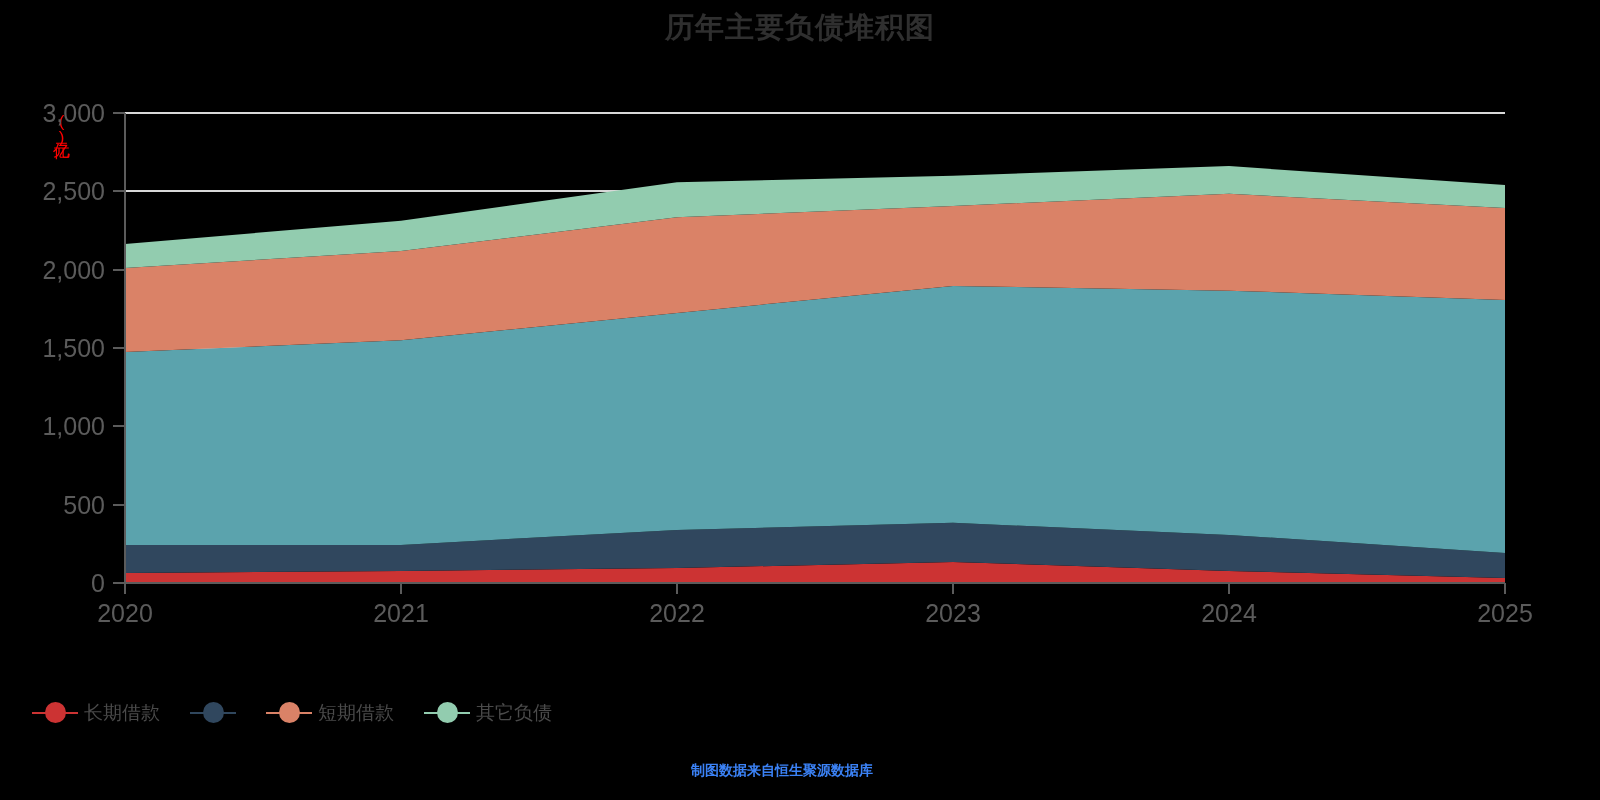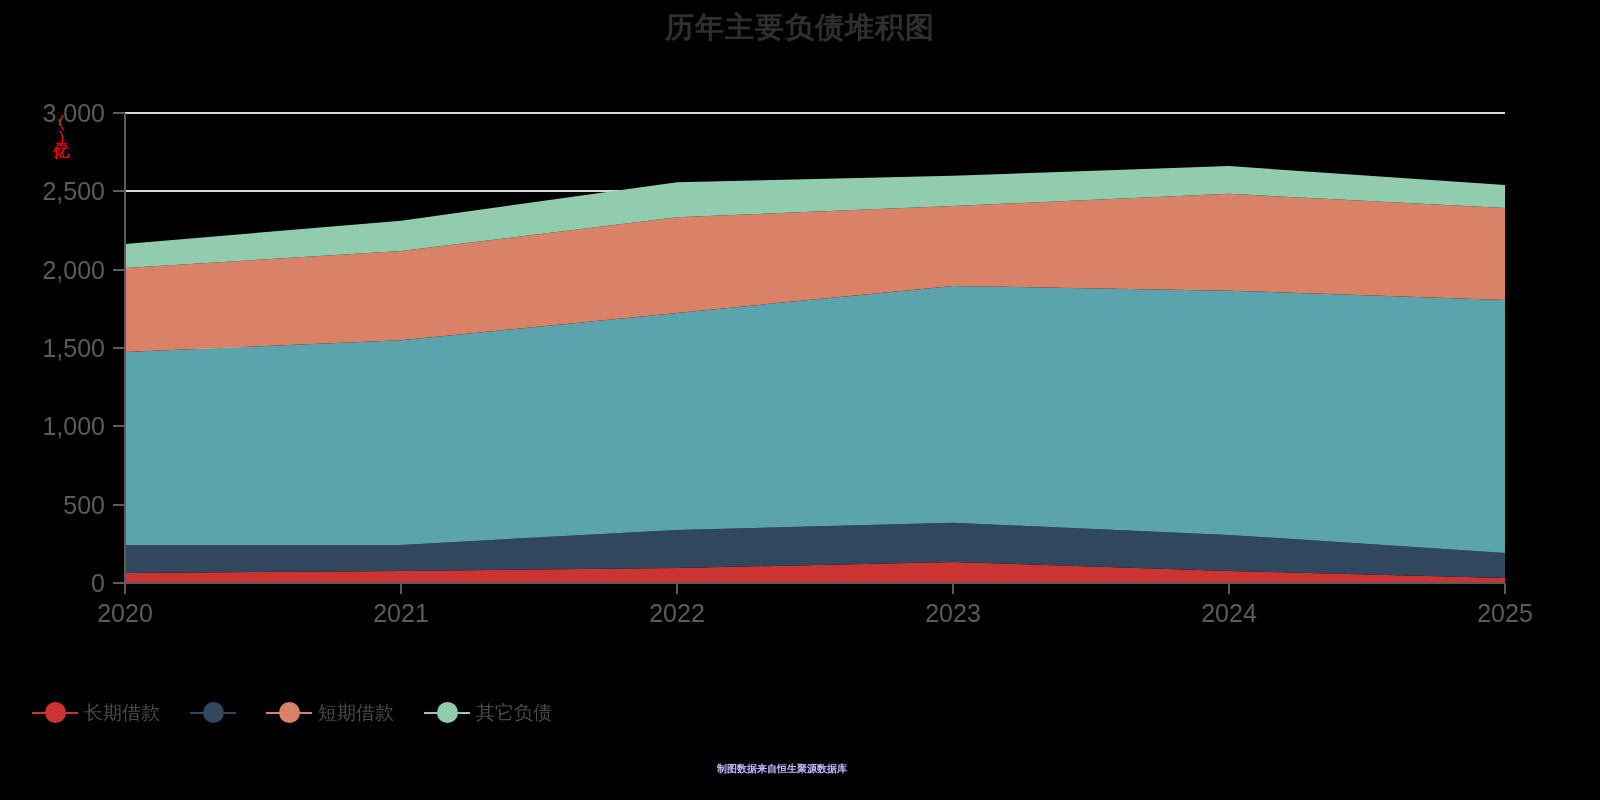--- a/index.html
+++ b/index.html
@@ -43,22 +43,22 @@
     text-orientation: upright;
     letter-spacing: -1px;
     line-height: 1;
   }
   .footer-note {
     position: absolute;
     left: 0;
     top: 762px;
     width: 1564px;
     text-align: center;
-    font-size: 10px;
-    color: #c4b5fd;
+    font-size: 14px;
+    color: #3b82f6;
     font-weight: bold;
   }
   .legend {
     position: absolute;
     left: 0;
     top: 700px;
     width: 1600px;
     display: flex;
     justify-content: flex-start;
     align-items: center;

